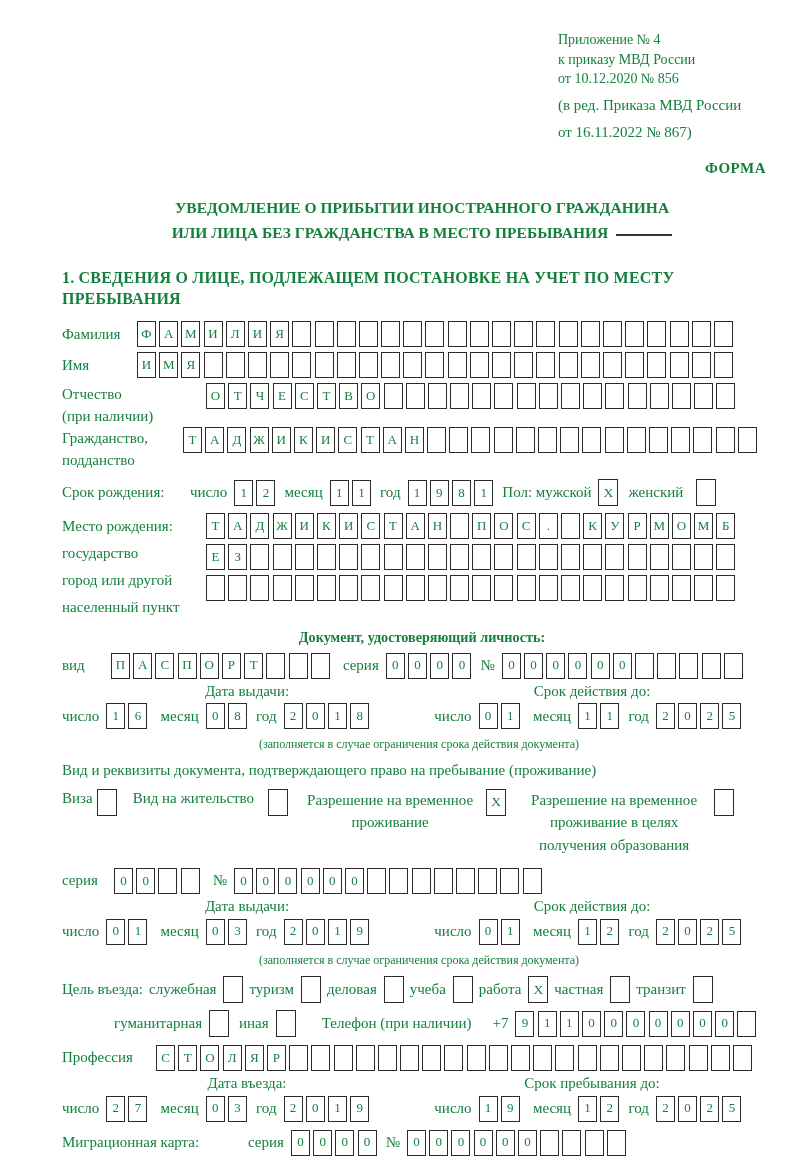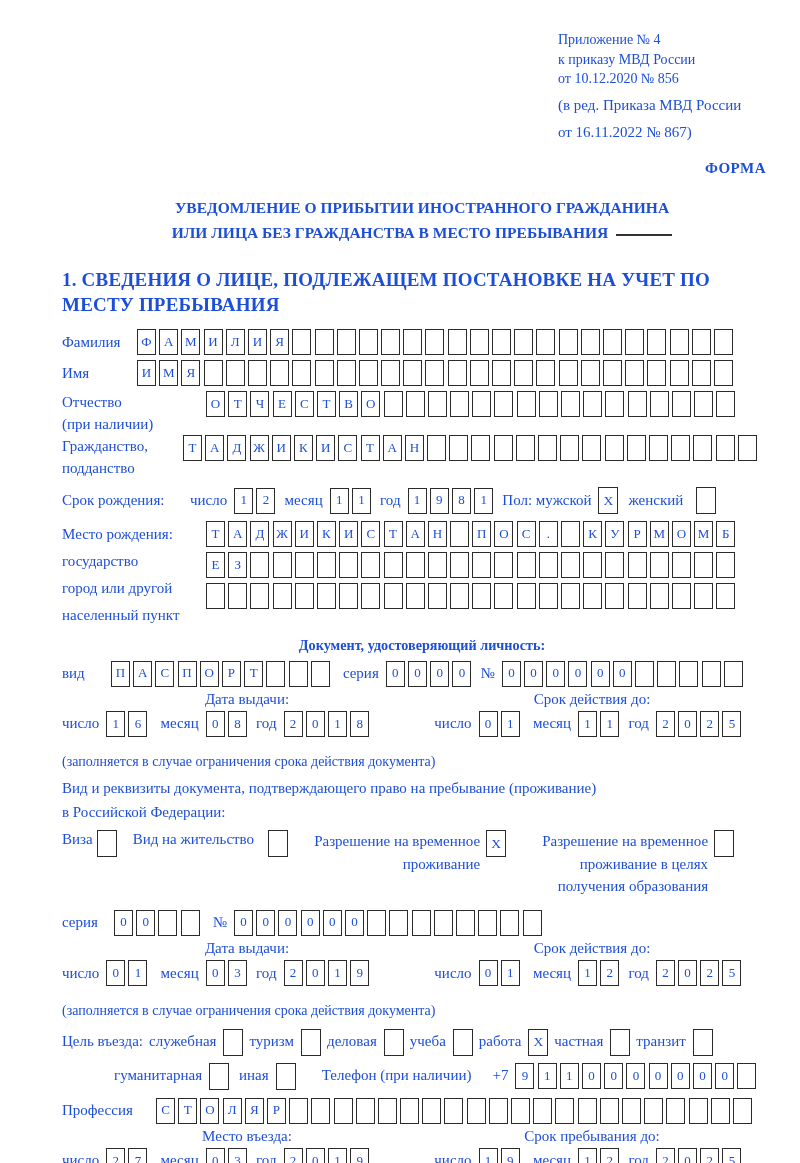--- a/index.html
+++ b/index.html
@@ -1,30 +1,30 @@
 <!DOCTYPE html>
 <html><head>
 <meta charset="utf-8">
 <style>
   html,body{margin:0;padding:0;background:#ffffff;}
   .page{
     width:800px;height:1163px;box-sizing:border-box;position:relative;
-    background:#ffffff;color:#1d4ed8;overflow:hidden;
+    background:#ffffff;color:#15803d;overflow:hidden;
     padding:30px 18px 0 62px;
     font-family:"Liberation Serif","DejaVu Serif",serif;
     font-size:15px;line-height:1.3;
   }
   
   .hdr{margin-left:496px;font-size:14px;line-height:1.4;}
   .hdr .sub{margin-top:6px;font-size:15px;}
   .forma{text-align:right;padding-right:16px;font-weight:bold;margin-top:16px;font-size:15px;letter-spacing:.5px;}
   
   .title{text-align:center;font-weight:bold;font-size:15.5px;margin-top:18px;line-height:1.6;}
   .tunder{display:inline-block;width:56px;border-bottom:2px solid #333;margin-left:8px;transform:translateY(-2px);}
-  .sec-h{font-weight:bold;font-size:19px;margin-top:22px;letter-spacing:.2px;}
+  .sec-h{font-weight:bold;font-size:16px;margin-top:22px;letter-spacing:.2px;}
   
   .frow{display:flex;align-items:center;margin-top:5px;}
   .top{align-items:flex-start;}
   .flabel{flex:none;}
   .lblcol{flex:none;display:flex;flex-direction:column;line-height:26px;}
   .cells{display:flex;flex:none;}
   .cell{
     flex:none;width:17px;height:24px;margin-right:3.2px;
     border:1.4px solid #2b2b2b;display:inline-flex;align-items:center;justify-content:center;
     font-size:13px;background:#fff;
@@ -33,23 +33,23 @@
     flex:none;width:18px;height:25px;border:1.5px solid #2b2b2b;
     display:inline-flex;align-items:center;justify-content:center;font-size:13.5px;background:#fff;
   }
   .dg{display:flex;align-items:center;flex:none;}
   .dlab{margin:0 7px 0 0;}
   .gap6{margin-left:6px;} .gap10{margin-left:10px;}
   .w75{width:75px;} .w94{width:94px;} .w121{width:121px;} .w144{width:144px;}
   .hdrrow{display:flex;margin-top:3px;}
   .hdrrow .h1{width:370px;text-align:center;}
   .hdrrow .h2{width:320px;text-align:center;}
-  .note{font-size:14px;text-align:left;padding-right:6px;margin-top:16px;}
+  .note{font-size:12px;text-align:center;padding-right:6px;margin-top:8px;}
   .center-b{text-align:center;font-weight:bold;font-size:14.2px;margin-top:7px;}
-  .optwrap{display:inline-block;text-align:right;font-size:15px;line-height:1.5;flex:none;} .mt8{margin-top:8px;} .mt12{margin-top:12px;}
+  .optwrap{display:inline-block;text-align:center;font-size:15px;line-height:1.5;flex:none;} .mt8{margin-top:8px;} .mt12{margin-top:12px;}
   .stack{display:flex;flex-direction:column;}
   .rowgap{margin-bottom:5px;}
 </style>
 </head>
 <body>
 
 <div class="page">
 
   <div class="hdr">
     <div>Приложение № 4</div>
@@ -395,21 +395,20 @@
           <span class="cell">2</span>
           <span class="cell">0</span>
           <span class="cell">2</span>
           <span class="cell">5</span>
         </span>
     </span>
   </div>
   <div class="note">(заполняется в случае ограничения срока действия документа)</div>
 
   <div class="mt8">Вид и реквизиты документа, подтверждающего право на пребывание (проживание)</div>
-  <div style="margin-top:4px">в Российской Федерации:</div>
 
   <div class="frow top mt8">
     <span class="flabel">Виза</span>
     <span class="cbx" style="margin-left:4px"></span>
     <span class="flabel" style="margin-left:16px">Вид на жительство</span>
     <span class="cbx" style="margin-left:14px"></span>
     <span class="optwrap" style="width:180px;margin-left:12px">Разрешение на временное проживание</span>
     <span class="cbx" style="margin-left:6px">X</span>
     <span class="optwrap" style="width:188px;margin-left:14px">Разрешение на временное проживание в целях получения образования</span>
     <span class="cbx" style="margin-left:6px"></span>
@@ -554,21 +553,21 @@
         <span class="cell"></span>
         <span class="cell"></span>
         <span class="cell"></span>
         <span class="cell"></span>
         <span class="cell"></span>
         <span class="cell"></span>
       </span>
   </div>
 
   <div class="hdrrow">
-    <span class="h1">Место въезда:</span>
+    <span class="h1">Дата въезда:</span>
     <span class="h2">Срок пребывания до:</span>
   </div>
   <div class="frow" style="margin-top:2px">
     <span class="dg">
       <span class="dlab">число</span>
         <span class="cells">
           <span class="cell">2</span>
           <span class="cell">7</span>
         </span>
       <span class="dlab gap10">месяц</span>

